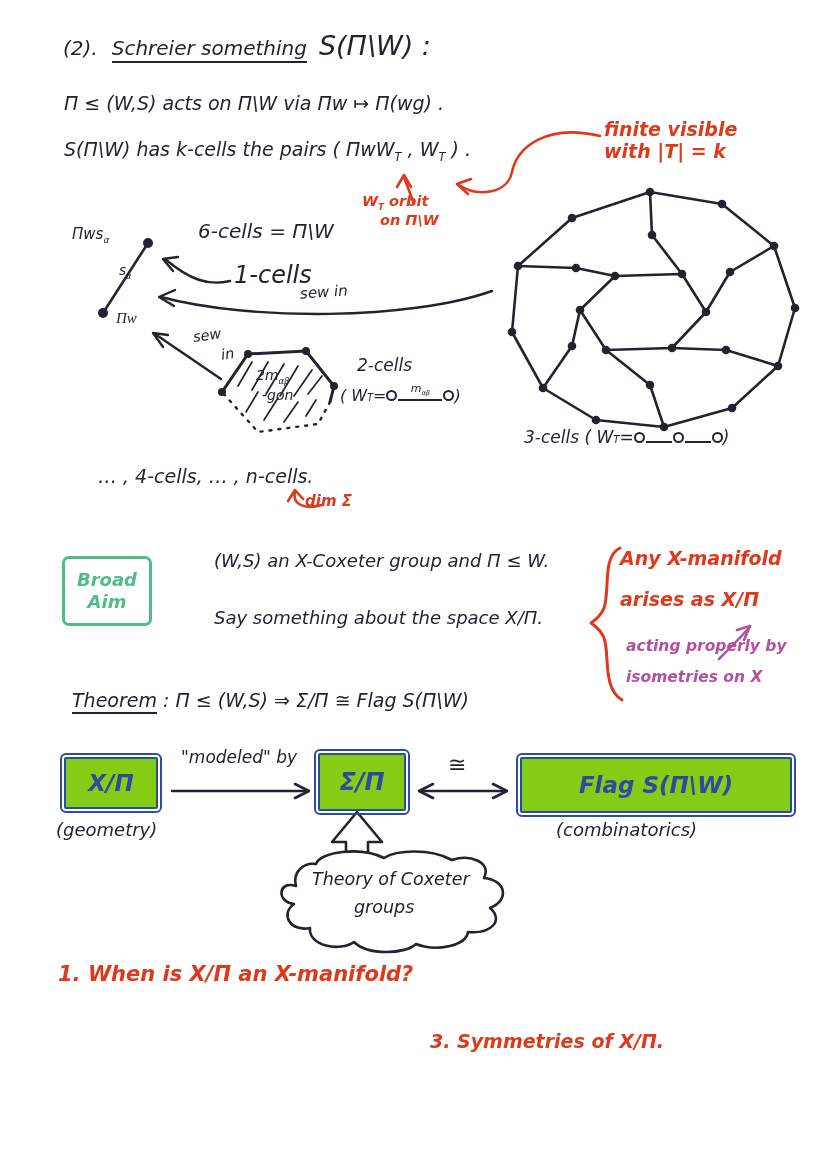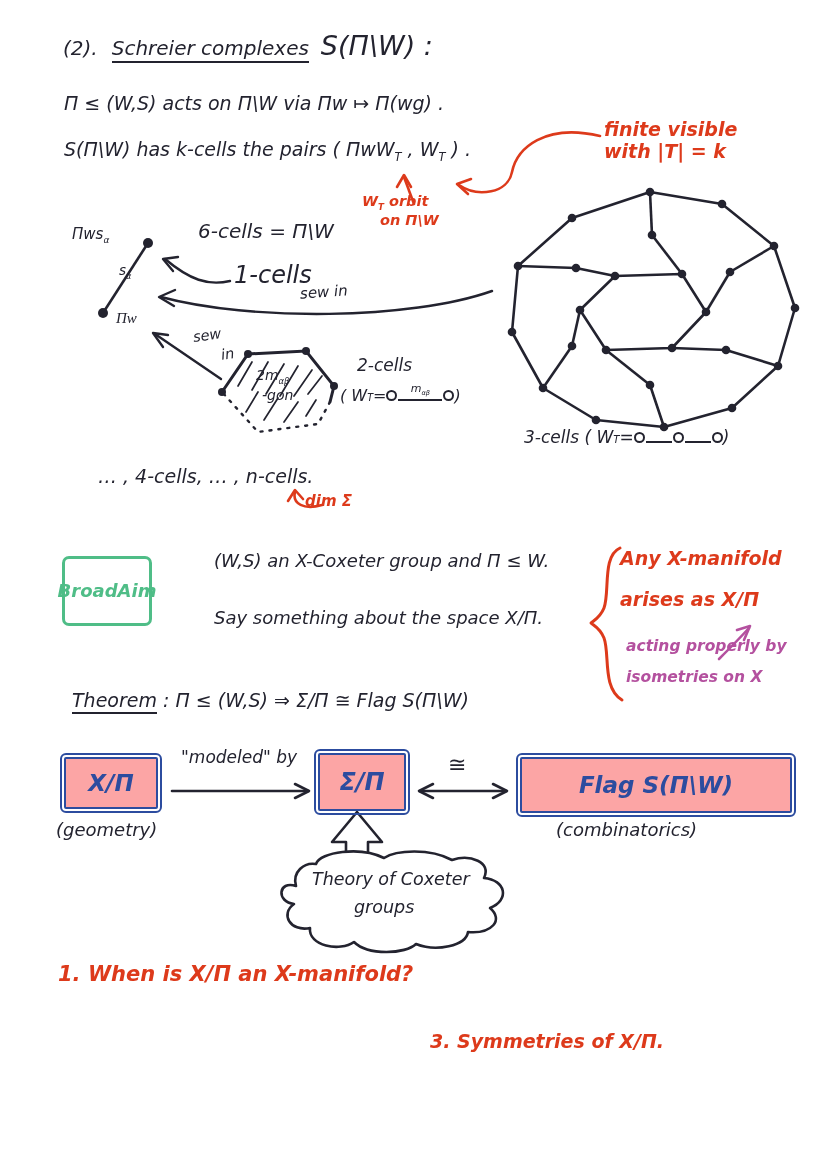--- a/index.html
+++ b/index.html
@@ -15,24 +15,24 @@
   .t{position:absolute; white-space:nowrap; line-height:1.15;}
   .sub{font-size:0.6em; vertical-align:-0.45em;}
   .red{color:var(--red); font-weight:600;}
   .purple{color:var(--purple); font-weight:600;}
   .greenT{color:var(--green); font-weight:700;}
   .blueT{color:var(--blue); font-weight:700;}
   .ul{border-bottom:2.2px solid var(--ink); padding-bottom:1px;margin-left:36px;}
   .bluebox{
     position:absolute; display:flex; align-items:center; justify-content:center;
     border:2.6px solid var(--blue); outline:2px solid var(--blue); outline-offset:2.5px;
-    border-radius:2px; background:#fca5a5;
+    border-radius:2px; background:#84cc16;
   }
   .aimbox{
-    position:absolute; display:flex; flex-direction:row; align-items:center; justify-content:center;
+    position:absolute; display:flex; flex-direction:column; align-items:center; justify-content:center;
     border:3px solid var(--green); border-radius:7px; text-align:left; line-height:1.25;
   }
   .cnode{display:inline-block; width:7px; height:7px; border:2px solid var(--ink);
     border-radius:50%; vertical-align:middle; background:#fff;}
   .cedge{display:inline-block; position:relative; width:44px; height:2px; background:var(--ink);
     vertical-align:middle; margin:0 1px;}
   .cedge.short{width:26px;}
   .celabel{position:absolute; left:50%; transform:translateX(-50%); bottom:3px;
     font-size:11px; }
   .row{display:flex; align-items:baseline;}
@@ -148,21 +148,21 @@
       <path d="M 433,784 L 419,791 L 433,798"></path>
     </g>
 
     <path d="M 346,874 L 346,842 L 332,842 L 357,812 L 382,842 L 368,842 L 368,874" stroke="#23232f" stroke-width="2.6" fill="#ffffff" stroke-linejoin="round"></path>
 
     <path d="M 296,886 C 278,880 276,902 294,904 C 280,914 290,932 310,928 C 308,946 340,952 354,942 C 368,956 406,954 416,944 C 436,952 466,946 468,932 C 492,934 504,920 490,908 C 510,900 506,880 484,878 C 492,862 470,854 452,860 C 430,848 396,850 384,858 C 360,846 320,852 316,864 C 304,862 292,872 296,886 Z" stroke="#23232f" stroke-width="2.6" fill="#ffffff" stroke-linejoin="round"></path>
   </svg>
 
   <div class="t row" style="left:63px; top:30px; font-size:20px;">
     <span>(2).</span>
-    <span class="ul" style="margin-left:14px;">Schreier complexes</span>
+    <span class="ul" style="margin-left:14px;">Schreier something</span>
     <span style="margin-left:12px; font-size:27px;">S(Π\W) :</span>
   </div>
 
   <div class="t" style="left:64px; top:93px; font-size:19px;">Π ≤ (W,S) acts on Π\W via Πw ↦ Π(wg) .</div>
 
   <div class="t" style="left:64px; top:139px; font-size:19px;">
     <span>S(Π\W) has k-cells the pairs ( ΠwW</span><span class="sub">T</span><span> , W</span><span class="sub">T</span><span> ) .</span>
   </div>
 
   <div class="t red" style="left:604px; top:119px; font-size:19px;">

